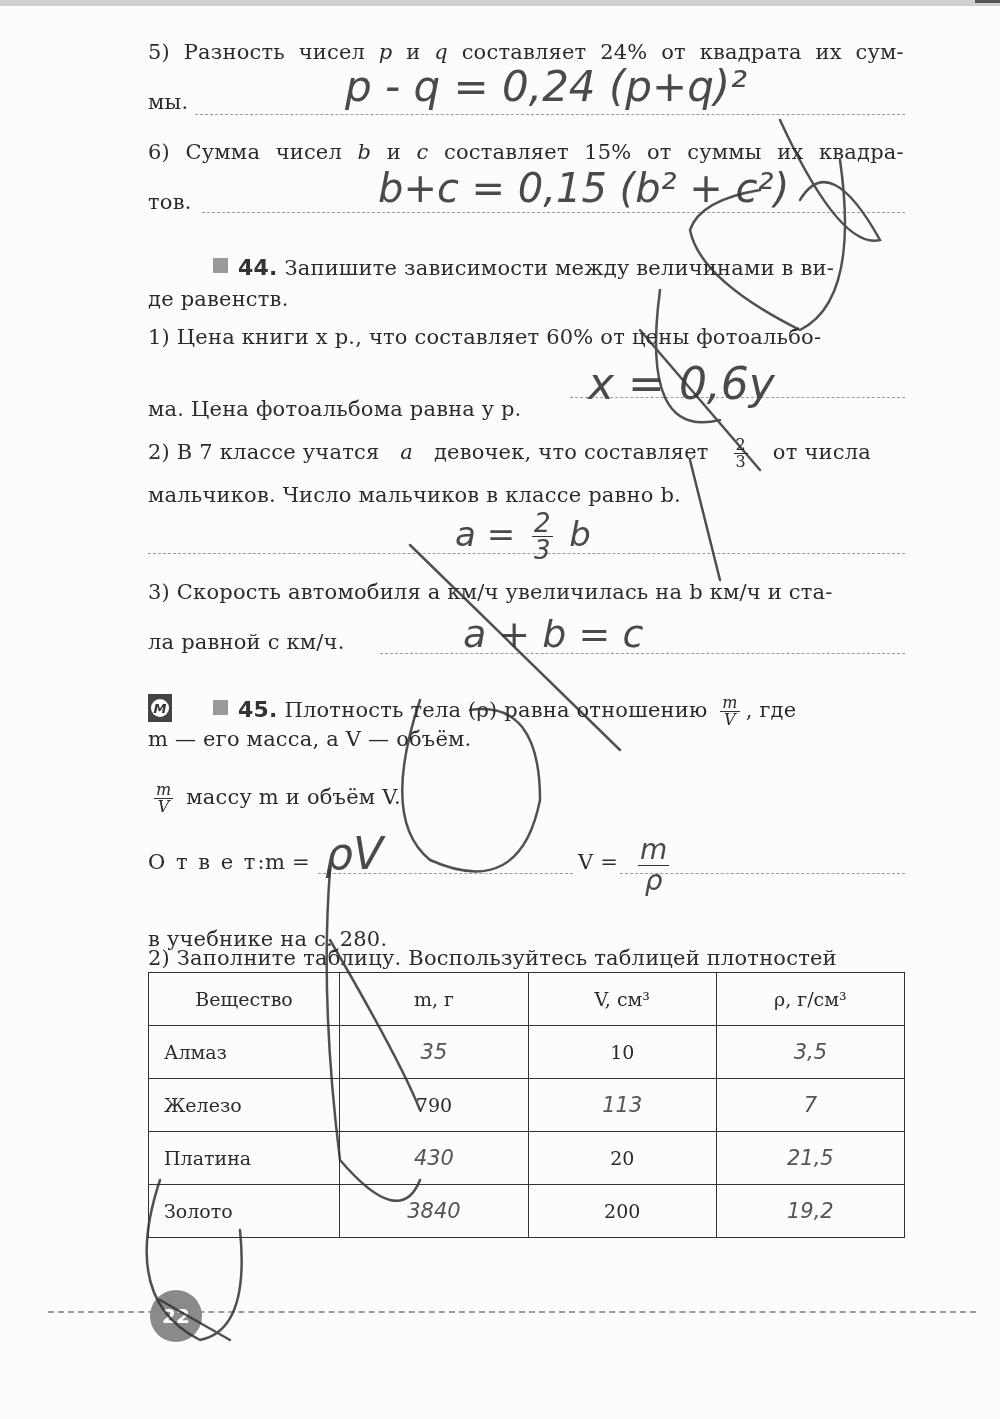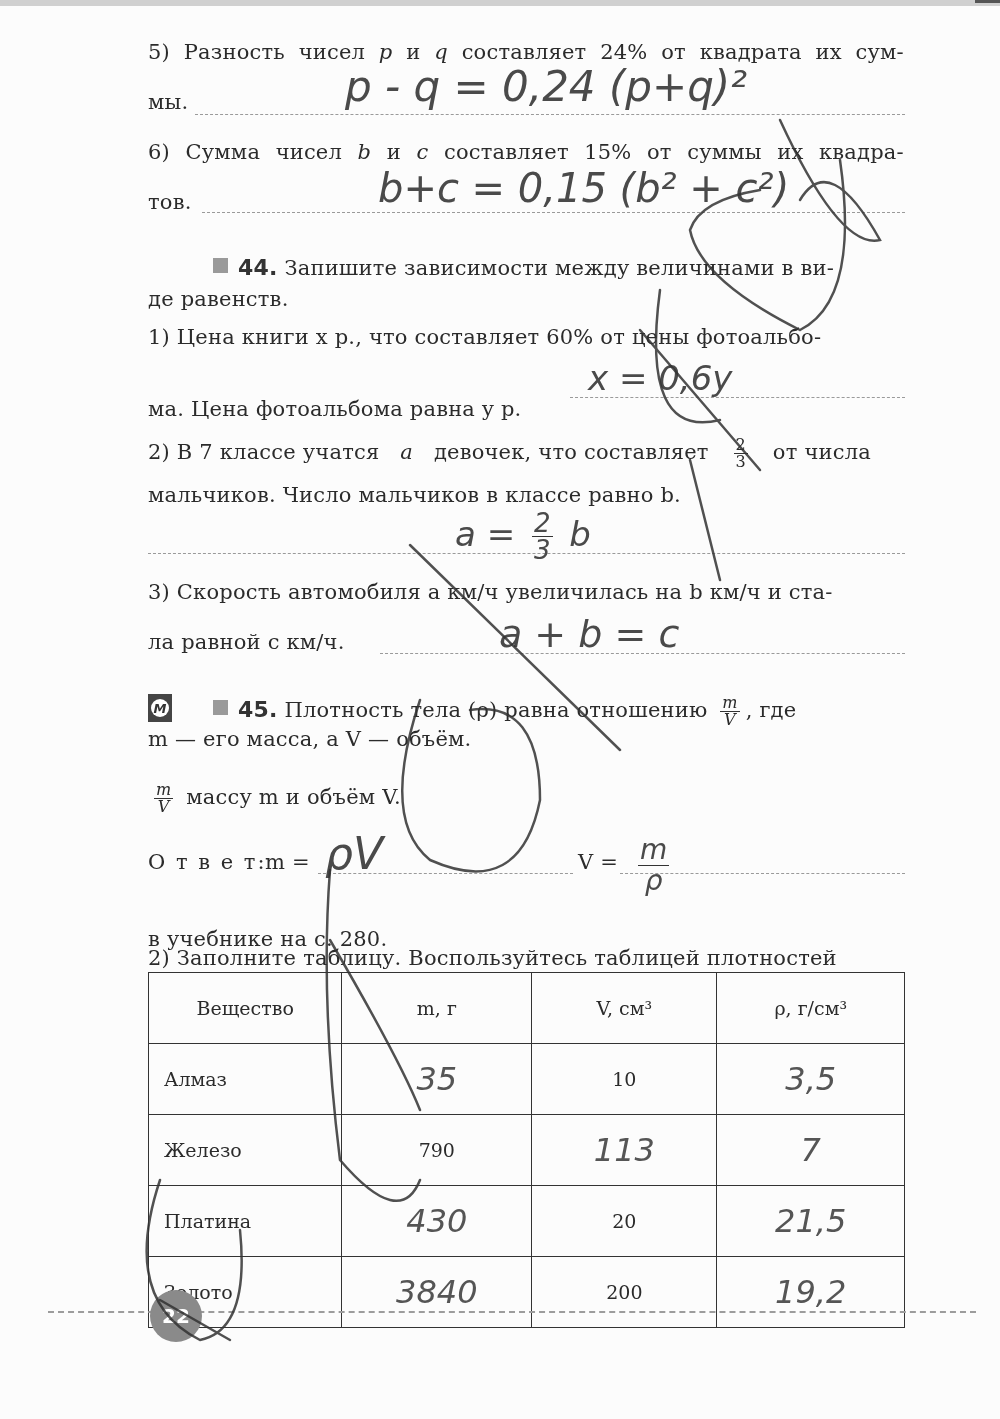--- a/index.html
+++ b/index.html
@@ -35,26 +35,26 @@
     width:18px; height:18px; border-radius:50%; background:#fff; color:#333;
     font-family:"DejaVu Sans", sans-serif; font-weight:bold; font-style:italic; font-size:13px;
     display:flex; align-items:center; justify-content:center;
   }
 
   table.density {
     position:absolute; left:148px; top:972px; width:757px; border-collapse: collapse;
     font-size:19px;
   }
   table.density td, table.density th {
-    border: 1.5px solid #333; height:46px; padding:12px; font-weight:normal;
+    border: 1.5px solid #333; height:46px; padding:3px; font-weight:normal;
   }
   table.density th { text-align:center; }
   table.density td:first-child { text-align:left; padding-left:15px; }
   table.density td { text-align:center; position:relative; }
-  table.density td.handwritten { font-family:"DejaVu Sans", sans-serif; font-weight:200; color:#555; font-size:32px; font-style:italic;margin-top:17px; }
+  table.density td.handwritten { font-family:"DejaVu Sans", sans-serif; font-weight:200; color:#555; font-size:21px; font-style:italic;margin-top:17px; }
   .col1 { width:189px; } .col2 { width:189px; } .col3 { width:189px; } .col4 { width:189px; }
 
   .footer-line { position:absolute; left:48px; top:1311px; width:928px; border-top:2px dashed #9c9c9c; }
   .page-num {
     position:absolute; left:150px; top:1290px; width:52px; height:52px; border-radius:50%;
     background:#8a8a8a; color:#fff; font-family:"DejaVu Sans", sans-serif; font-weight:bold; font-size:20px;
     display:flex; align-items:center; justify-content:center;text-align:center;
   }
   svg.scribbles { position:absolute; left:0; top:0; pointer-events:none; }
 </style>
@@ -102,21 +102,21 @@
 
 <div class="line" style="left:213px; top:255px;">
   <span class="task-sq"></span><span class="task-num">44.</span>
   <span>Запишите зависимости между величинами в ви-</span>
 </div>
 <div class="line" style="top:287px;">де равенств.</div>
 
 <div class="line" style="top:325px;">1) Цена книги x р., что составляет 60% от цены фотоальбо-</div>
 <div class="line" style="top:373px;margin-top:24px;">ма. Цена фотоальбома равна y р.</div>
 <div class="dots" style="left:570px; top:397px; width:335px;"></div>
-<div class="hw" style="left:588px; top:358px; font-size:34px;">x = 0,6y</div>
+<div class="hw" style="left:588px; top:358px; font-size:44px;">x = 0,6y</div>
 
 <div class="line" style="top:437px;">
   <span>2) В 7 классе учатся</span>
   <i class="v" style="margin:0 14px;">a</i>
   <span>девочек, что составляет</span>
   <span class="frac" style="margin:0 18px;">
       <span class="num">2</span>
       <span>3</span>
     </span>
   <span>от числа</span>
@@ -128,21 +128,21 @@
   <span class="frac" style="font-size:26px; line-height:26px;">
       <span class="num">2</span>
       <span>3</span>
     </span>
   <span>b</span>
 </div>
 
 <div class="line" style="top:580px;">3) Скорость автомобиля a км/ч увеличилась на b км/ч и ста-</div>
 <div class="line" style="top:630px;">ла равной c км/ч.</div>
 <div class="dots" style="left:380px; top:653px; width:525px;"></div>
-<div class="hw" style="left:463px; top:612px; font-size:38px;margin-left:36px;">a + b = c</div>
+<div class="hw" style="left:463px; top:612px; font-size:38px;">a + b = c</div>
 
 <div class="m-badge">
     <span>М</span>
   </div>
 <div class="line" style="left:213px; top:695px;">
   <span class="task-sq"></span><span class="task-num">45.</span>
   <span>Плотность тела (ρ) равна отношению</span>
   <span class="frac">
       <i class="num">m</i>
       <i>V</i>

